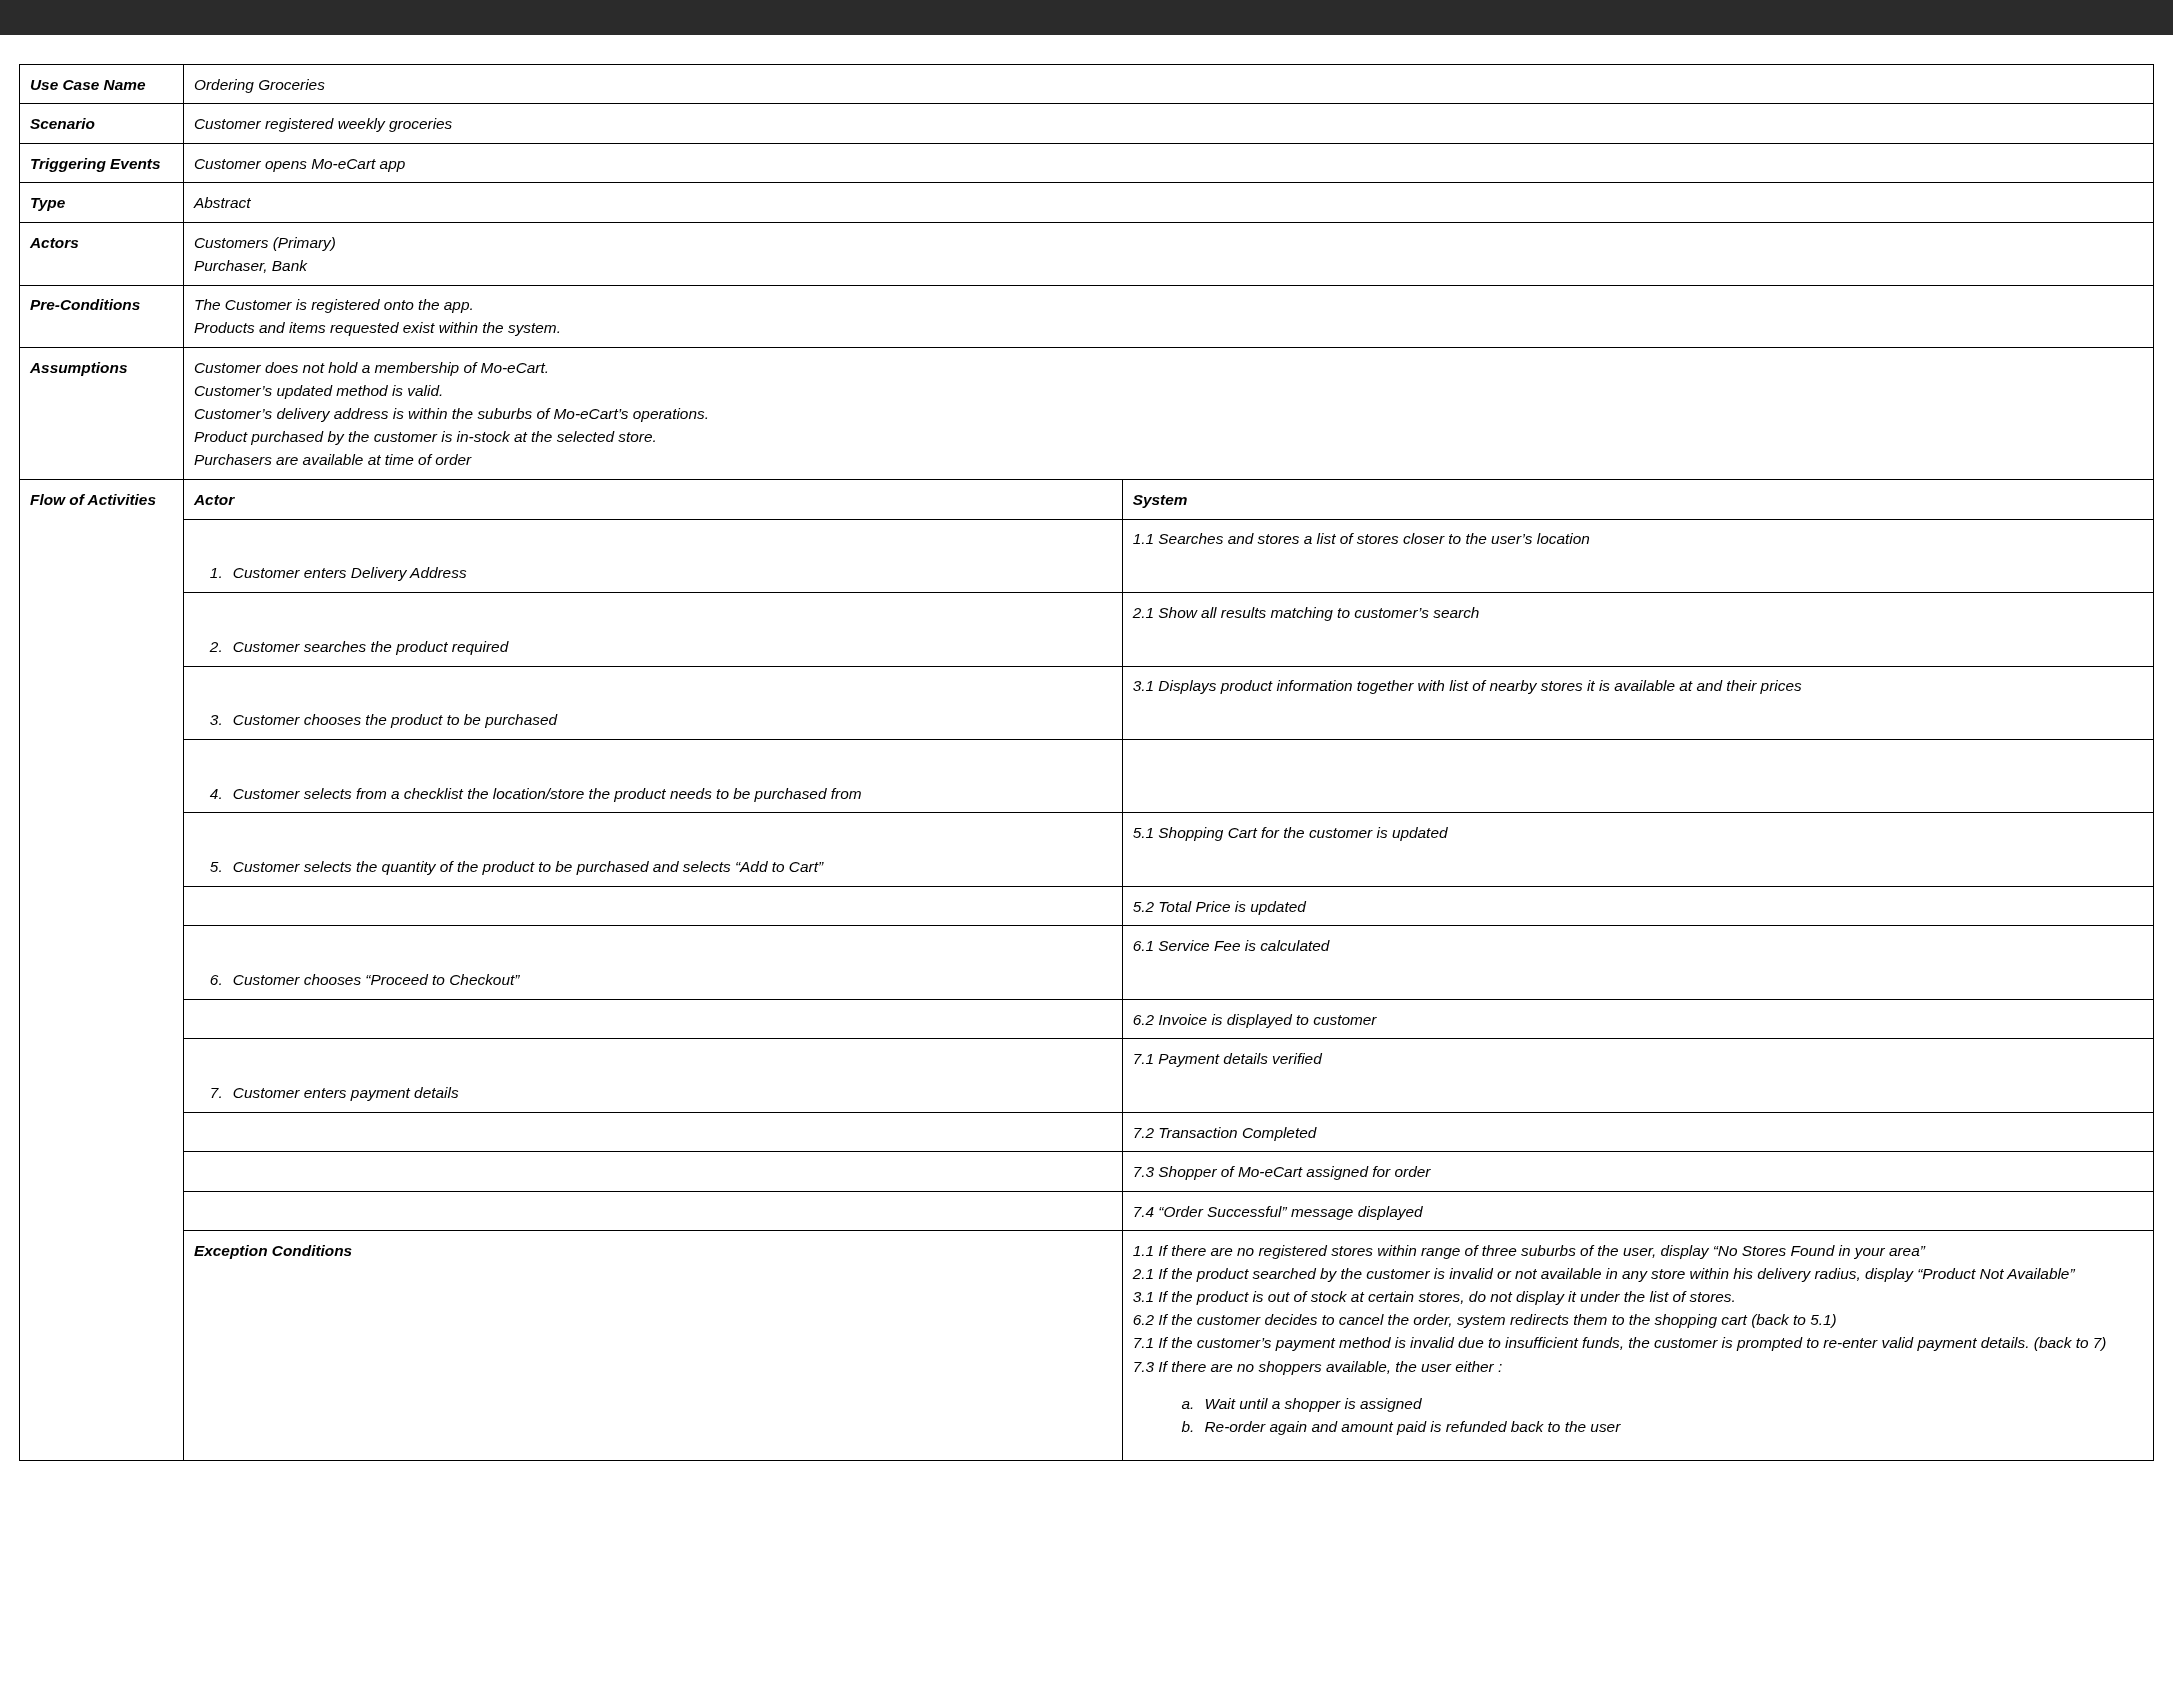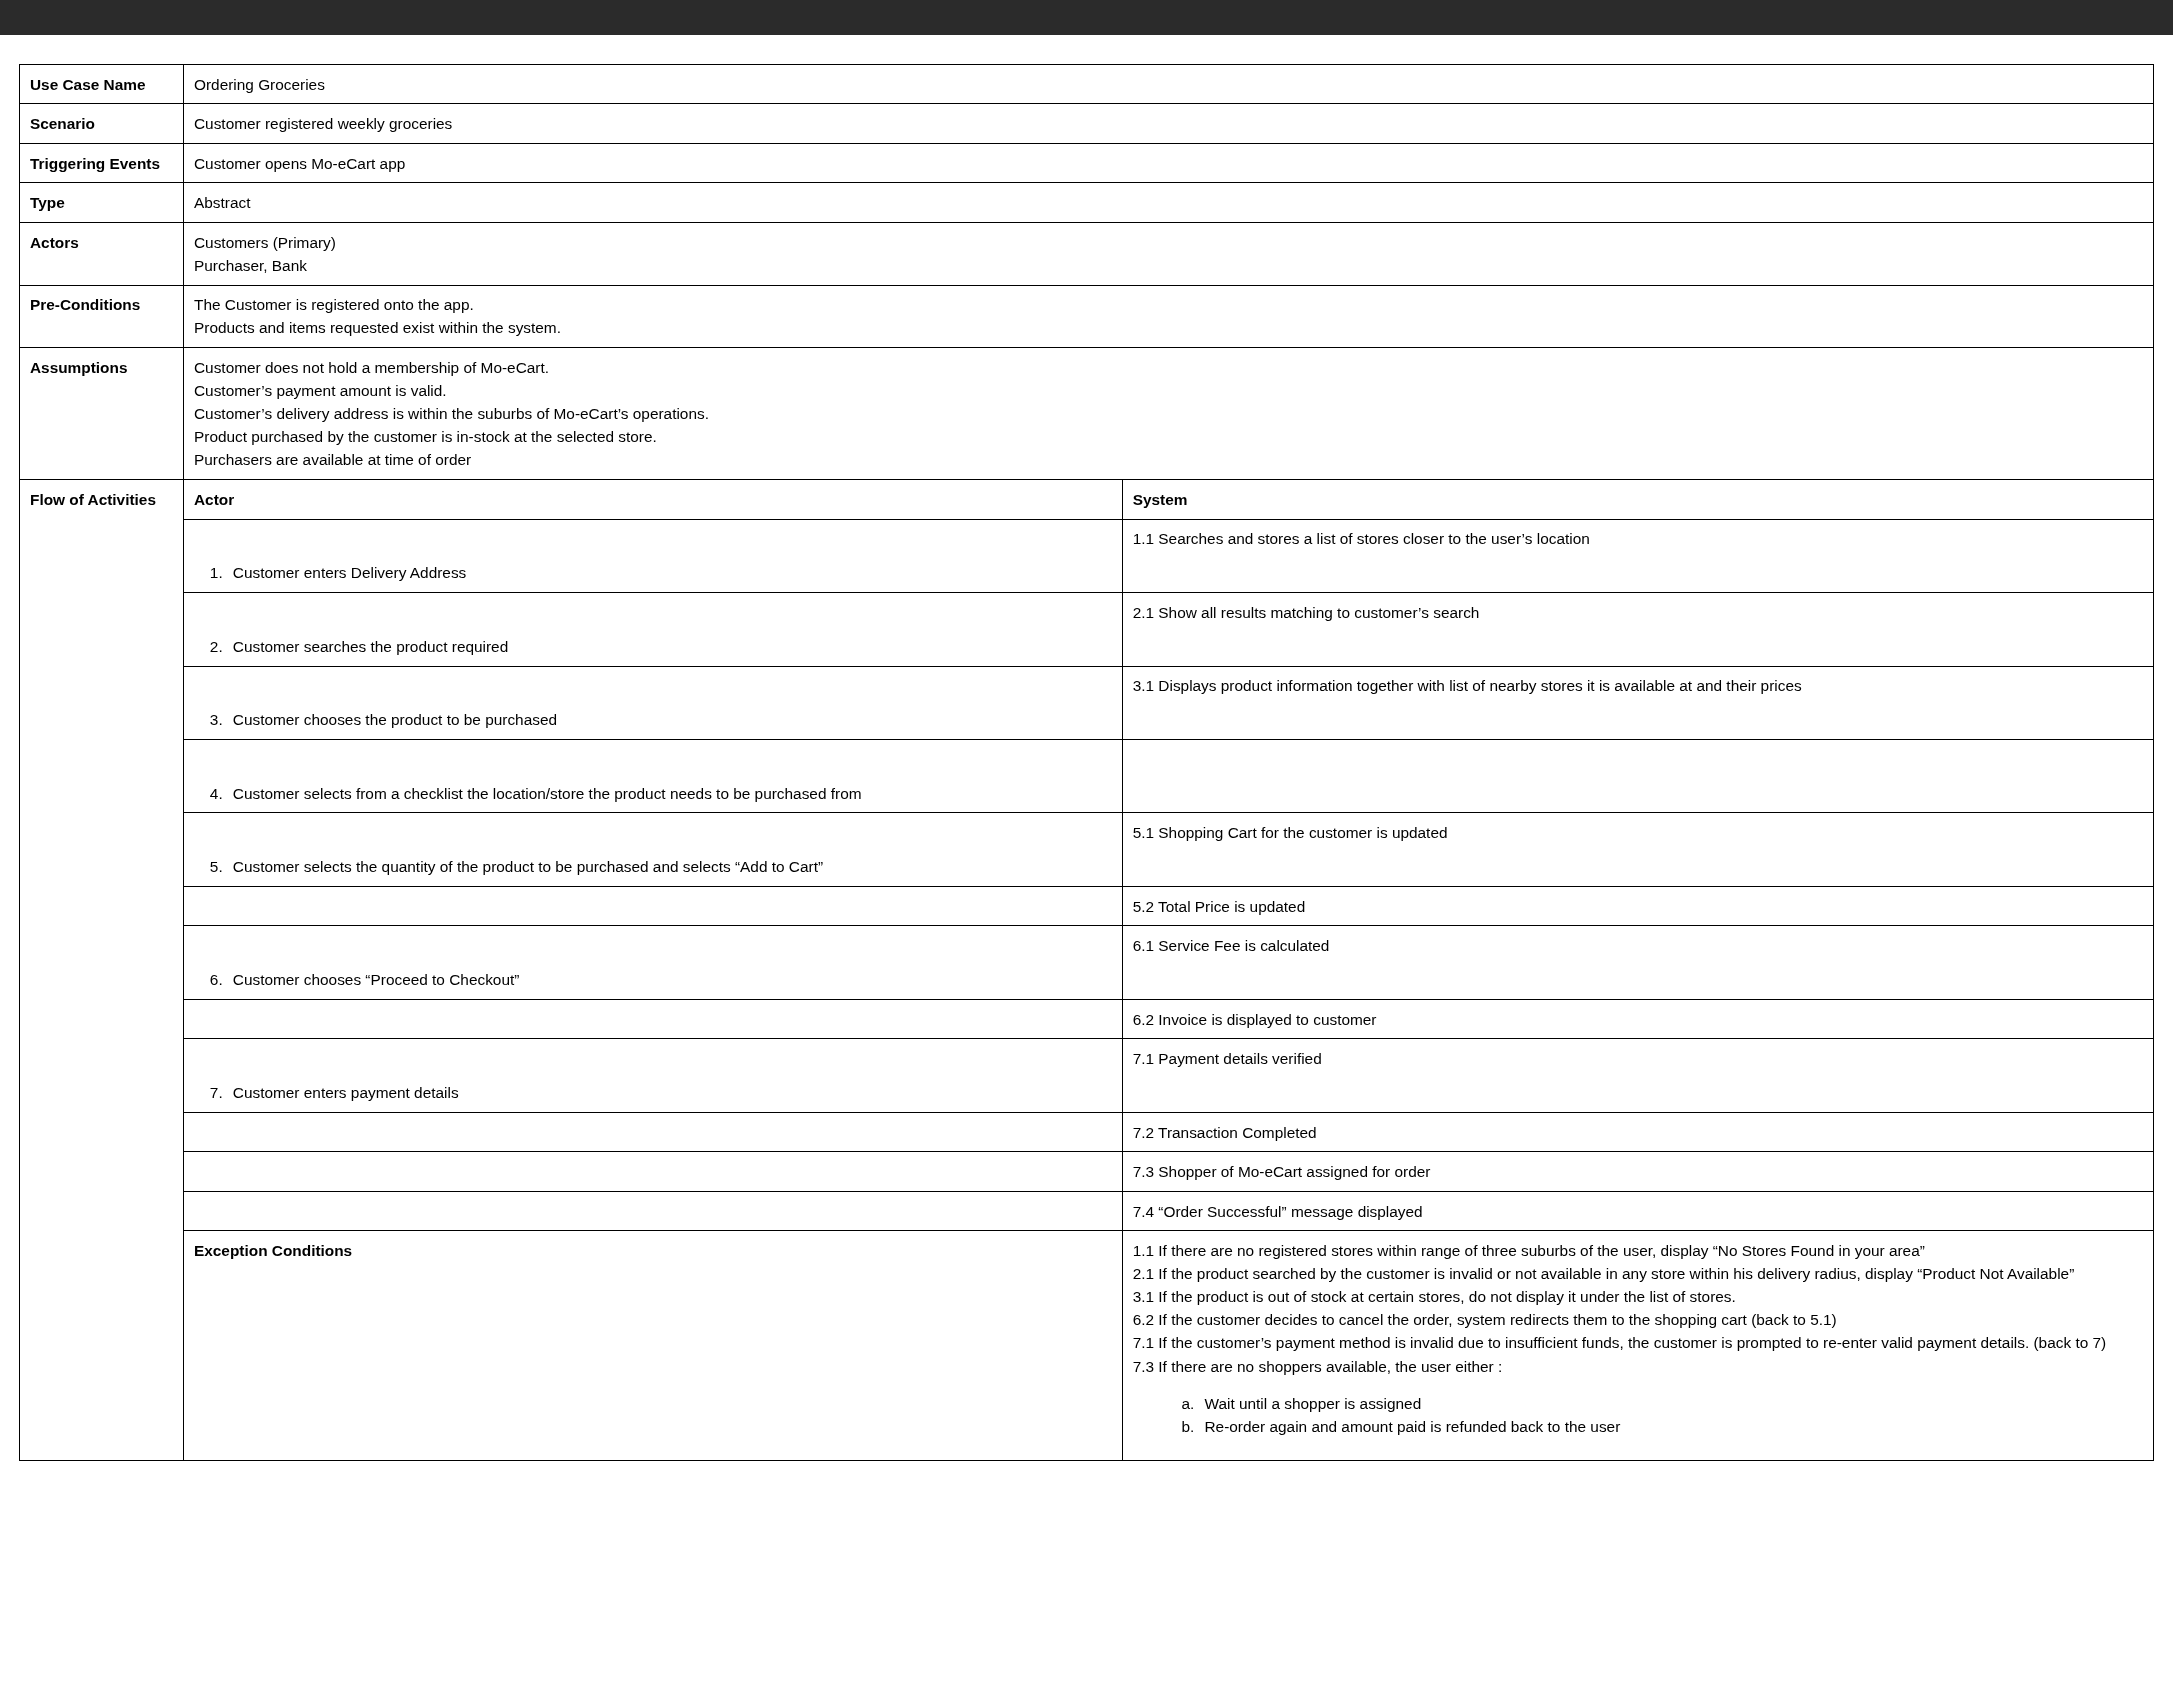--- a/index.html
+++ b/index.html
@@ -16,20 +16,21 @@
     height: 35px;
     background: #2b2b2b;
   }
   .content {
     padding: 29px 19.3px 39px 19.3px;
   }
   table.usecase {
     width: 100%;
     border-collapse: collapse;
     border: 1.9px solid #000;
+    font-style: italic;
   }
   table.usecase td, table.usecase th {
     border: 1px solid #000;
     padding: 7.7px 9.7px;
     vertical-align: top;
     text-align: left;
     font-size: 15.4px;
     line-height: 1.5;
   }
   .label-cell {
@@ -105,21 +106,21 @@
     <td colspan="2" class="multiline">
       <div>The Customer is registered onto the app.</div>
       <div>Products and items requested exist within the system.</div>
     </td>
   </tr>
 
   <tr>
     <td class="label-cell">Assumptions</td>
     <td colspan="2" class="multiline">
       <div>Customer does not hold a membership of Mo-eCart.</div>
-      <div>Customer’s payment amount is valid.</div>
+      <div>Customer’s updated method is valid.</div>
       <div>Customer’s delivery address is within the suburbs of Mo-eCart’s operations.</div>
       <div>Product purchased by the customer is in-stock at the selected store.</div>
       <div>Purchasers are available at time of order</div>
     </td>
   </tr>
 
   <tr>
     <td class="label-cell" rowspan="15">Flow of Activities</td>
     <td class="subheader actor-col">Actor</td>
     <td class="subheader system-col">System</td>

